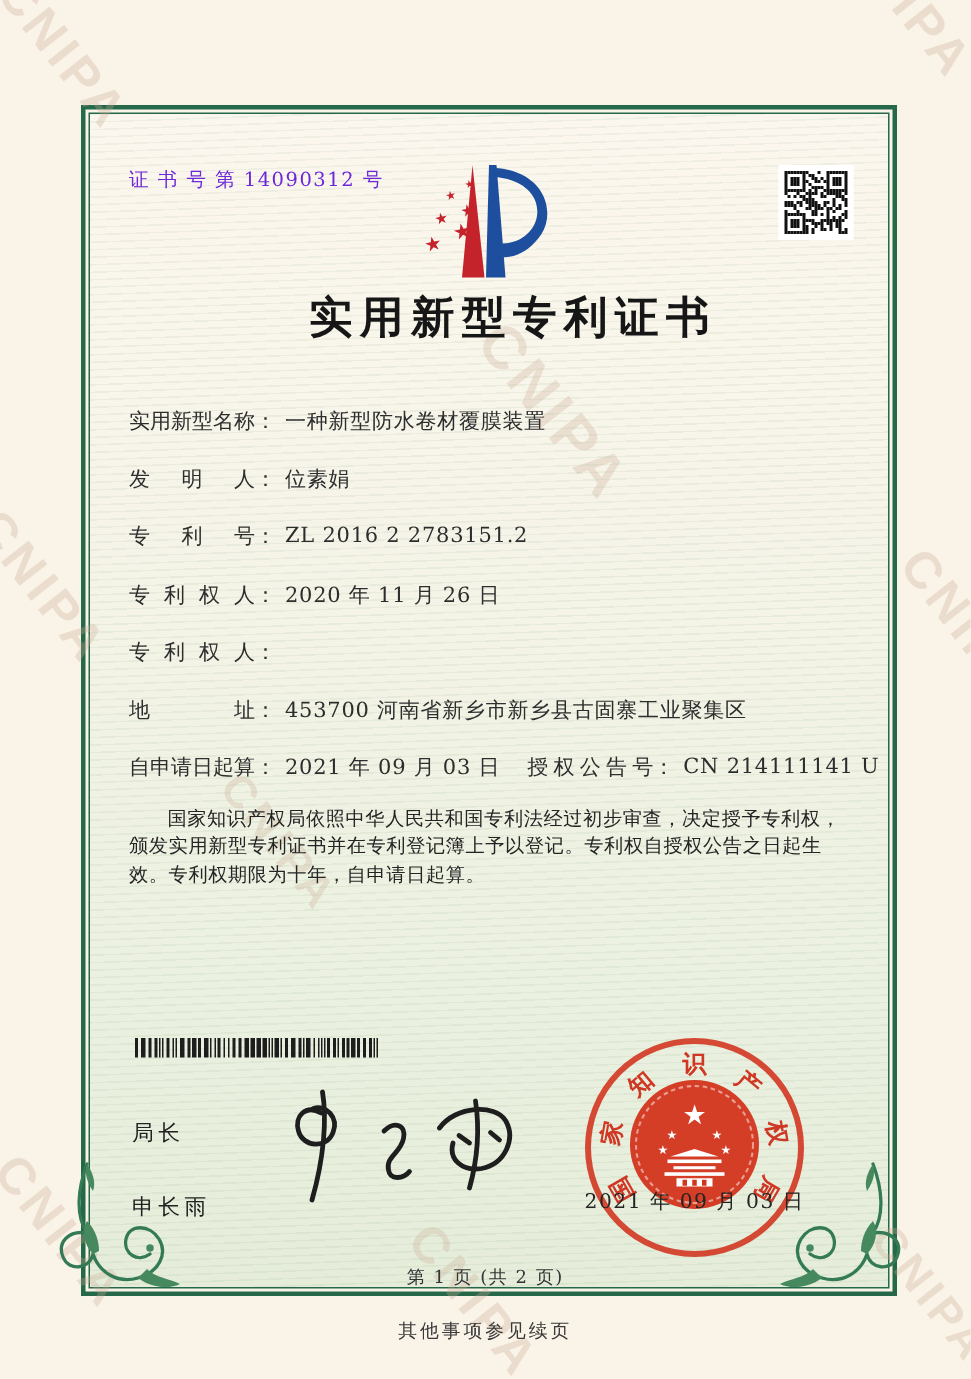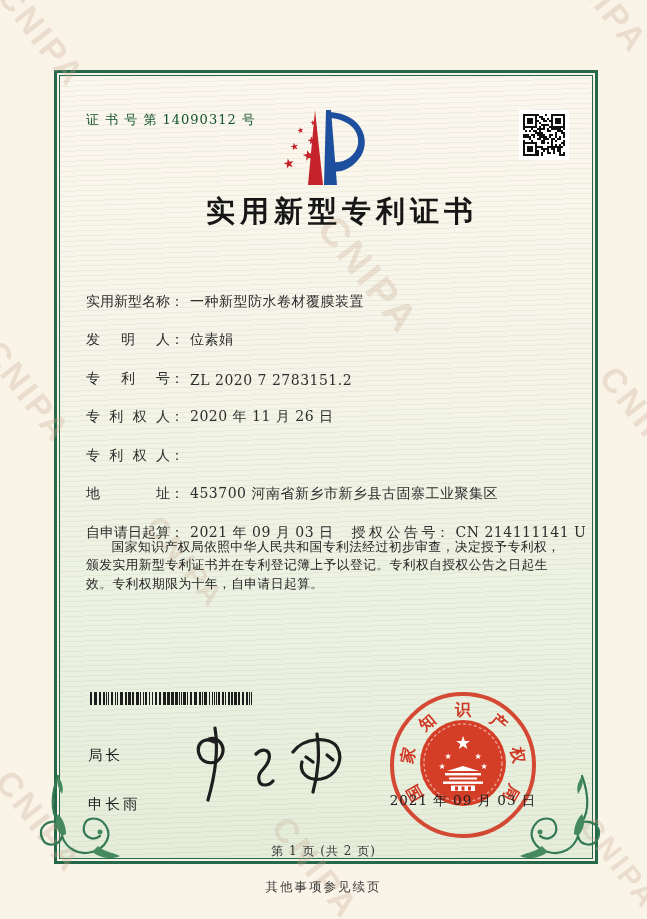--- a/index.html
+++ b/index.html
@@ -26,30 +26,30 @@
     position:absolute;left:54px;top:70px;width:534px;height:784px;
     border:3px solid var(--green);padding:2px;z-index:1;
   }
   .frame-inner{
     width:100%;height:100%;box-sizing:border-box;
     border:1px solid var(--green);
     background:
       repeating-linear-gradient(178deg, rgba(120,160,120,0.10) 0px, rgba(120,160,120,0.10) 1px, transparent 1px, transparent 5px),
       linear-gradient(180deg,#fcf7ee 0%,#f6f4e8 35%,#ecf1e1 70%,#e5edda 100%);
   }
-  .cert-number{position:absolute;left:86px;top:111px;z-index:5;font-size:13px;letter-spacing:1px;color:#14532d;}
+  .cert-number{position:absolute;left:86px;top:111px;z-index:5;font-size:13px;letter-spacing:1px;color:#6d28d9;}
   .logo{position:absolute;left:272px;top:100px;width:100px;height:90px;z-index:5;}
   .logo-star{position:absolute;color:#c5232b;line-height:1;transform:rotate(-12deg);}
   .qr{position:absolute;left:519px;top:110px;width:50px;height:50px;background:#fff;z-index:5;}
   .title{
     position:absolute;left:16px;top:192px;width:100%;text-align:center;z-index:5;
     font-size:29px;font-weight:bold;letter-spacing:5px;text-indent:5px;color:#161616;
   }
   .fields{position:absolute;left:86px;top:272px;width:480px;z-index:5;font-size:14px;}
-  .field-row{height:38.5px;display:flex;align-items:flex-end;white-space:nowrap;}
+  .field-row{height:38.5px;display:flex;align-items:flex-start;white-space:nowrap;}
   .flabel{
     display:inline-block;width:84px;
     text-align:justify;text-align-last:justify;
   }
   .fcolon{margin-right:6px;}
   .fvalue{letter-spacing:0.5px;}
   .pair2{margin-left:18px;display:inline-flex;}
   .paras{position:absolute;left:86px;top:538px;width:478px;z-index:5;}
   .paras p{margin:0;font-size:12.8px;line-height:18.3px;text-indent:2em;letter-spacing:0.4px;color:#242424;}
   .barcode{position:absolute;left:90px;top:692px;width:168px;height:13px;z-index:5;}
@@ -356,21 +356,21 @@
       <span class="fvalue">一种新型防水卷材覆膜装置</span>
   </div>
   <div class="field-row">
     <span class="flabel">发明人</span>
       <span class="fcolon">：</span>
       <span class="fvalue">位素娟</span>
   </div>
   <div class="field-row">
     <span class="flabel">专利号</span>
       <span class="fcolon">：</span>
-      <span class="fvalue">ZL 2020 7 2783151.2</span>
+      <span class="fvalue">ZL 2016 2 2783151.2</span>
   </div>
   <div class="field-row">
     <span class="flabel">专利权人</span>
       <span class="fcolon">：</span>
       <span class="fvalue">2020 年 11 月 26 日</span>
   </div>
   <div class="field-row">
     <span class="flabel">专利权人</span>
       <span class="fcolon">：</span>
   </div>

